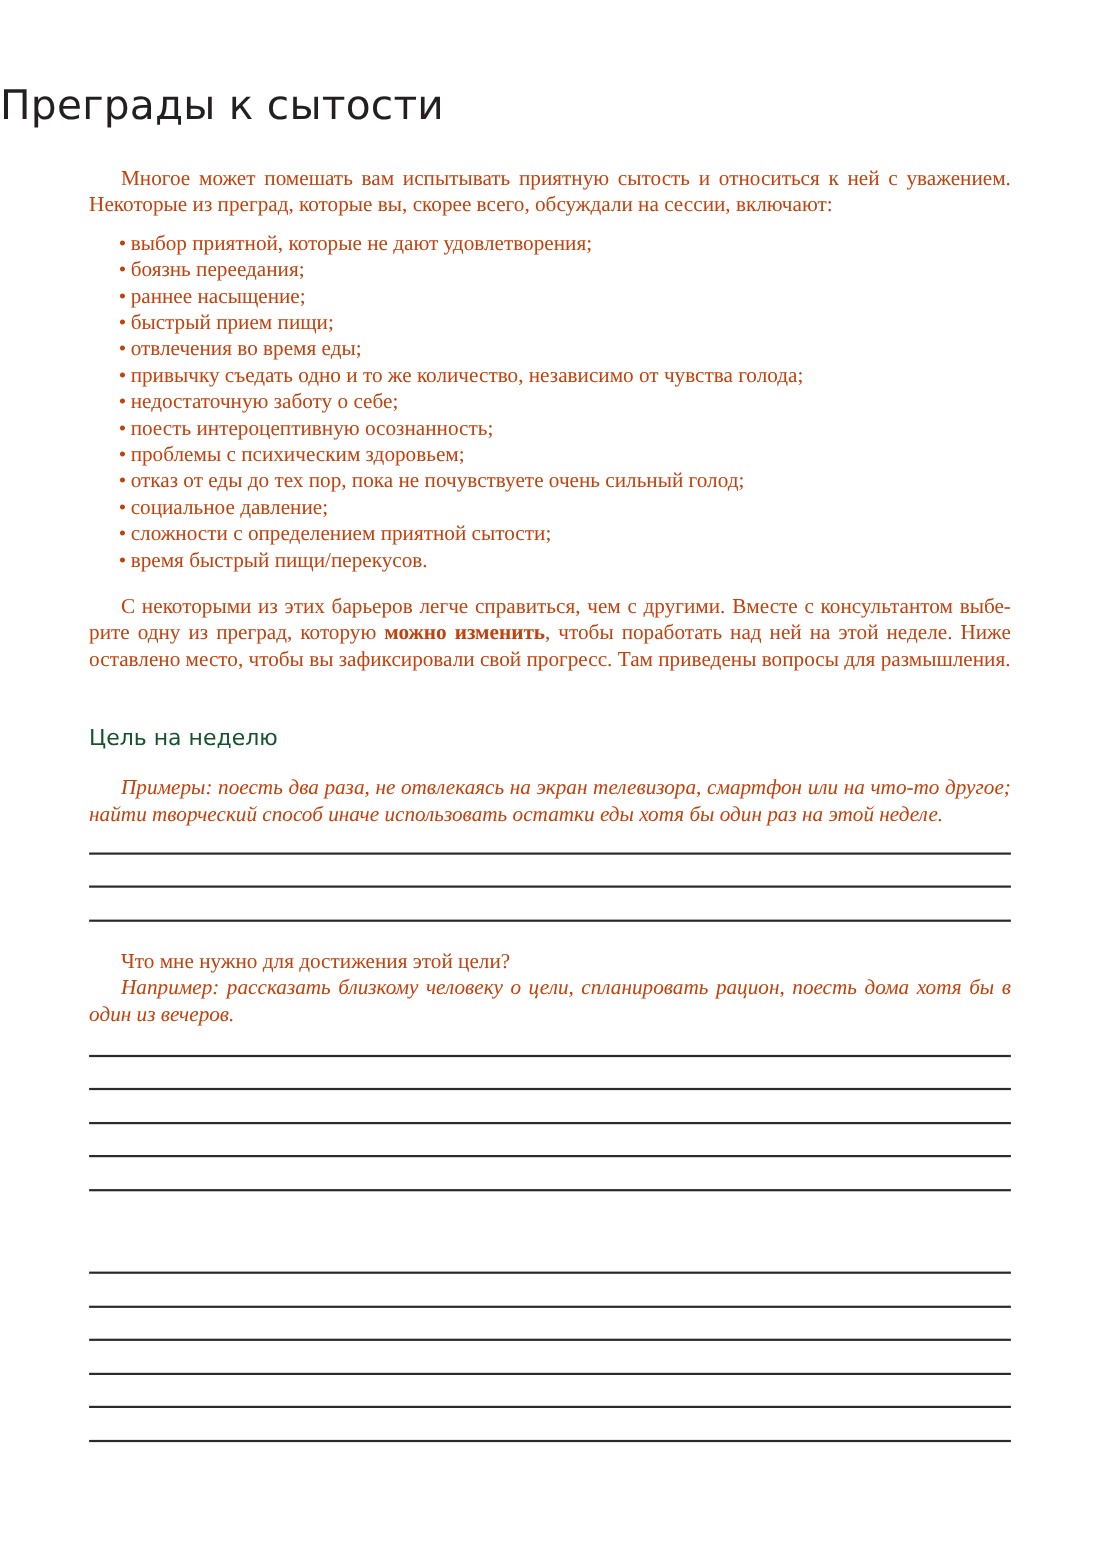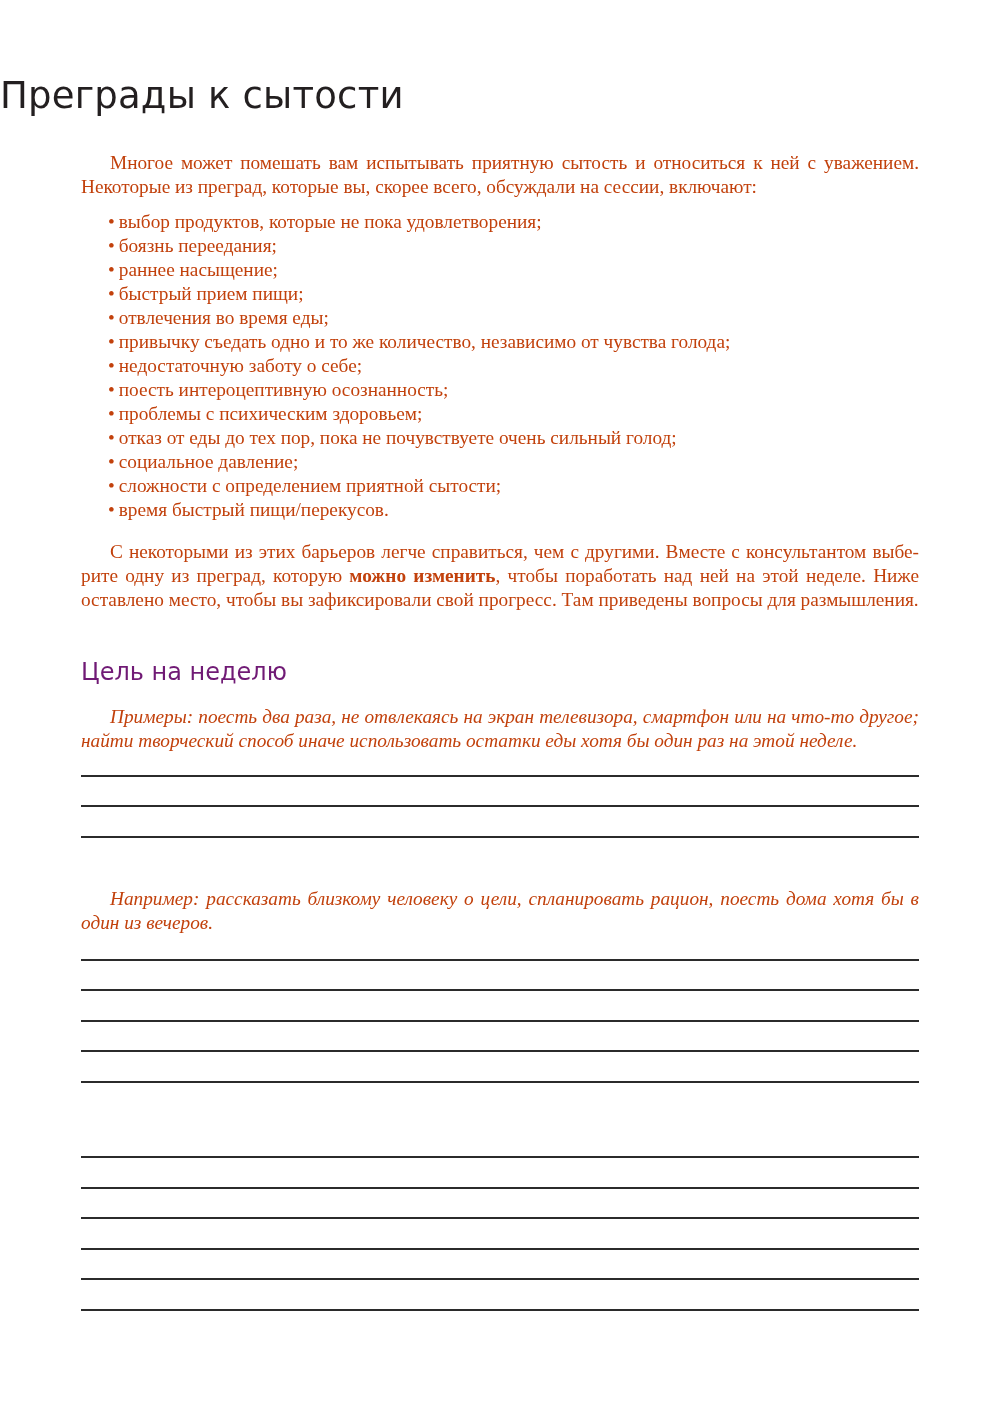--- a/index.html
+++ b/index.html
@@ -16,21 +16,21 @@
     text-indent: 29px;
   }
   .intro { top: 151px; }
   .bullets { position: absolute; left: 108px; top: 210px; margin: 0; padding: 0; list-style: none; }
   .bullets li { margin: 0; padding: 0; height: 24px; white-space: nowrap; }
   .bullets li .dot { margin-right: 4px; }
   .outro { top: 540px; }
   .outro b { font-weight: bold; }
   .h2 {
     position: absolute; left: 81px; top: 658px; margin: 0;
-    font-family: "DejaVu Sans", sans-serif; font-size: 24px; font-weight: normal; color: #701a75;
+    font-family: "DejaVu Sans", sans-serif; font-size: 20px; font-weight: normal; color: #14532d;
   }
   .examples { top: 705px; font-style: italic; }
   .rule {
     position: absolute; left: 81px; width: 838px; height: 0;
     border-top: 2px solid #2b2b2b; cursor: text;
   }
   .question {
     position: absolute; left: 110px; margin: 0; white-space: nowrap;
   }
   .q1 { top: 863px; }
@@ -40,21 +40,21 @@
 </head>
 <body>
 
 <div class="page">
 
   <h1 class="title">Преграды к сытости</h1>
 
   <p class="para intro serif">Многое может помешать вам испытывать приятную сытость и относиться к ней с уважением. Некоторые из преград, которые вы, скорее всего, обсуждали на сессии, включают:</p>
 
   <ul class="bullets serif">
-    <li><span class="dot">•</span><span>выбор продуктов, которые не пока удовлетворения;</span></li>
+    <li><span class="dot">•</span><span>выбор приятной, которые не дают удовлетворения;</span></li>
     <li><span class="dot">•</span><span>боязнь переедания;</span></li>
     <li><span class="dot">•</span><span>раннее насыщение;</span></li>
     <li><span class="dot">•</span><span>быстрый прием пищи;</span></li>
     <li><span class="dot">•</span><span>отвлечения во время еды;</span></li>
     <li><span class="dot">•</span><span>привычку съедать одно и то же количество, независимо от чувства голода;</span></li>
     <li><span class="dot">•</span><span>недостаточную заботу о себе;</span></li>
     <li><span class="dot">•</span><span>поесть интероцептивную осознанность;</span></li>
     <li><span class="dot">•</span><span>проблемы с психическим здоровьем;</span></li>
     <li><span class="dot">•</span><span>отказ от еды до тех пор, пока не почувствуете очень сильный голод;</span></li>
     <li><span class="dot">•</span><span>социальное давление;</span></li>
@@ -67,20 +67,21 @@
   <h2 class="h2">Цель на неделю</h2>
 
   <p class="para examples serif">Примеры: поесть два раза, не отвлекаясь на экран телевизора, смартфон или на что-то дру­гое; найти творческий способ иначе использовать остатки еды хотя бы один раз на этой неделе.</p>
 
   <div>
     <div class="rule" style="top:775px"></div>
     <div class="rule" style="top:805px"></div>
     <div class="rule" style="top:836px"></div>
   </div>
 
+  <p class="question q1 serif">Что мне нужно для достижения этой цели?</p>
   <p class="para example2 serif">Например: рассказать близкому человеку о цели, спланировать рацион, поесть дома хотя бы в один из вечеров.</p>
 
   <div>
     <div class="rule" style="top:959px"></div>
     <div class="rule" style="top:989px"></div>
     <div class="rule" style="top:1020px"></div>
     <div class="rule" style="top:1050px"></div>
     <div class="rule" style="top:1081px"></div>
   </div>
 

